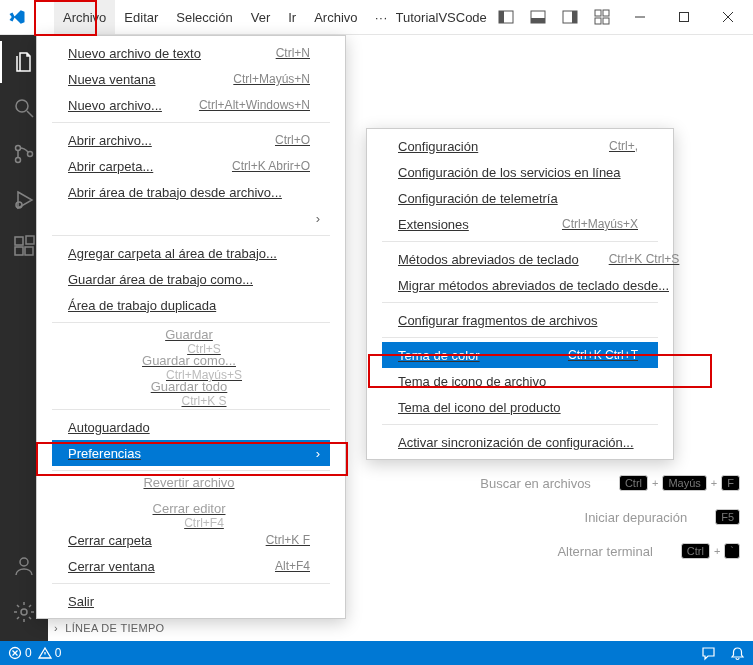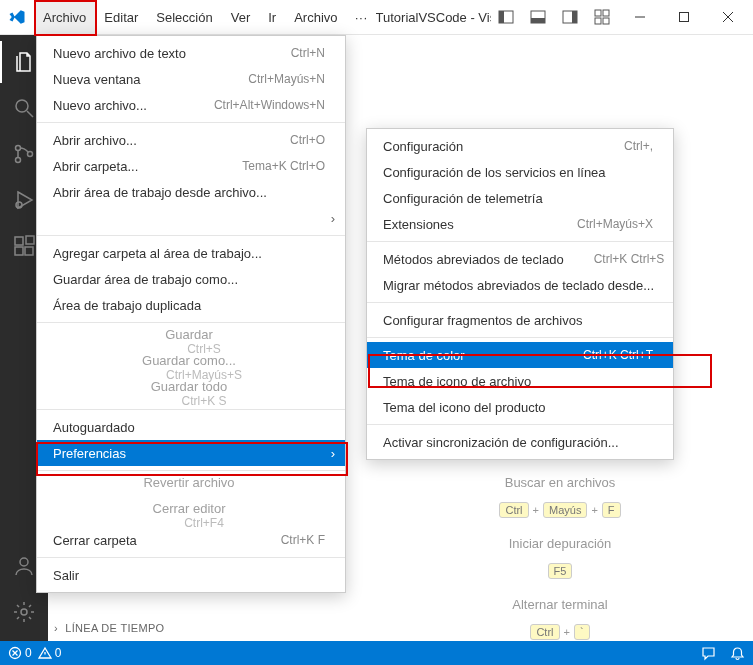--- a/index.html
+++ b/index.html
@@ -19,21 +19,21 @@
     height: 35px;
     background: #fff;
     display: flex;
     align-items: center;
     border-bottom: 1px solid #e5e5e5;
   }
   .vscode-logo {
     width: 34px; height: 35px; display:flex; align-items:center; justify-content:center;
   }
   .vscode-logo svg { width: 18px; height: 18px; }
-  .menu-items { display: flex; height: 100%; }
+  .menu-items { display: flex; height: 100%; padding-left: 20px; }
   .menu-item {
     padding: 0 9px;
     display: flex; align-items: center;
     height: 100%;
     color: #333;
     cursor: default;
   }
   .menu-item.open { background: #eee; }
   .menu-overflow { padding: 0 8px; display:flex; align-items:center; }
   .title-center {
@@ -81,21 +81,22 @@
   .status-left { display:flex; align-items:center; gap: 6px; }
   .status-right { margin-left:auto; display:flex; align-items:center; gap: 14px; }
   .status-item { display:flex; align-items:center; gap: 3px; }
 
   
   .dropdown {
     position: absolute;
     background: #fff;
     border: 1px solid #ccc;
     box-shadow: 0 4px 16px rgba(0,0,0,0.2);
-    padding: 4px 0;
+    padding: 4px 15px;
+    text-decoration: underline;
   }
   .dropdown .row {
     display: flex;
     align-items: center;
     height: 26px;
     padding: 0 20px 0 16px;
     color: #333;
     white-space: nowrap;
     position: relative;
   }
@@ -134,33 +135,32 @@
   .welcome-hints {
     position: absolute;
     left: 380px; top: 475px;
     width: 360px;
     color: #999;
     font-size: 13px;
   }
   .welcome-hints .hint-row {
     display: flex; align-items: center;
     justify-content: flex-end;
-    gap: 12px;
+    gap: 28px;
     margin-bottom: 18px;
-    flex-direction: column;
   }
   .welcome-hints .hint-label { color: #999; }
   .welcome-hints .keycombo { display:flex; gap:4px; align-items:center; color:#999; font-size:11px;}
   .welcome-hints .key {
     border: 1px solid #ccc;
     border-radius: 3px;
     padding: 1px 5px;
     font-size: 11px;
     color: #777;
-    background: #fef9c3;
+    background: #000000;
   }
 
   .timeline-hint {
     position: absolute;
     left: 54px; top: 622px;
     color: #666;
     font-size: 11px;
     letter-spacing: 0.3px;
   }
   .timeline-hint .chev { margin-right: 4px; }
@@ -330,21 +330,21 @@
     <span class="label">Nuevo archivo...</span>
       <span class="shortcut">Ctrl+Alt+Windows+N</span>
   </div>
   <div class="sep"></div>
   <div class="row">
     <span class="label">Abrir archivo...</span>
       <span class="shortcut">Ctrl+O</span>
   </div>
   <div class="row">
     <span class="label">Abrir carpeta...</span>
-      <span class="shortcut">Tema+K Ctrl+O</span>
+      <span class="shortcut">Ctrl+K Abrir+O</span>
   </div>
   <div class="row">
     <span class="label">Abrir área de trabajo desde archivo...</span>
   </div>
   <div class="row">
       <span class="chevron">›</span>
   </div>
   <div class="sep"></div>
   <div class="row">
     <span class="label">Agregar carpeta al área de trabajo...</span>
@@ -380,20 +380,24 @@
   <div class="row disabled">
     <span class="label">Revertir archivo</span>
   </div>
   <div class="row disabled">
     <span class="label">Cerrar editor</span>
       <span class="shortcut">Ctrl+F4</span>
   </div>
   <div class="row">
     <span class="label">Cerrar carpeta</span>
       <span class="shortcut">Ctrl+K F</span>
+  </div>
+  <div class="row">
+    <span class="label">Cerrar ventana</span>
+      <span class="shortcut">Alt+F4</span>
   </div>
   <div class="sep"></div>
   <div class="row">
     <span class="label">Salir</span>
   </div>
 </div>
 
 <div class="dropdown prefs-menu">
   <div class="row">
     <span class="label">Configuración</span>

